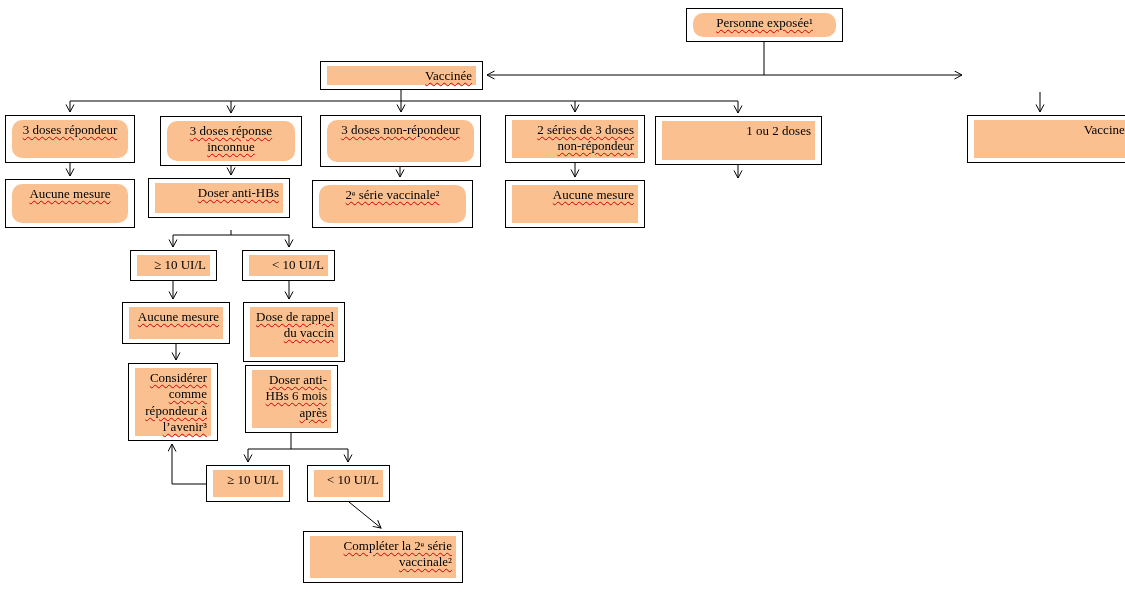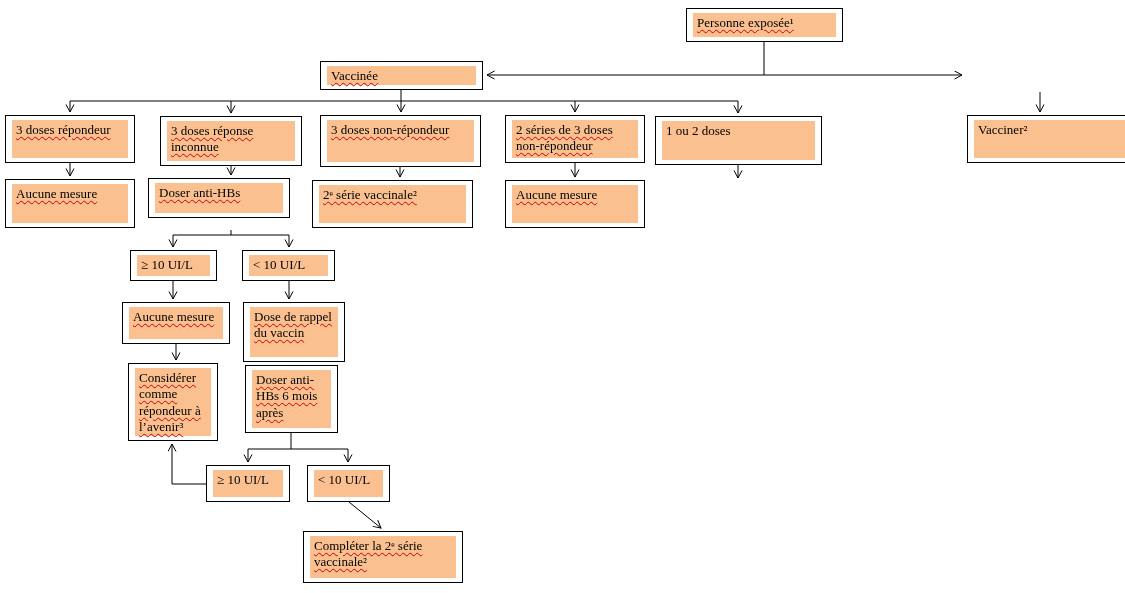--- a/index.html
+++ b/index.html
@@ -19,24 +19,24 @@
     box-sizing:border-box;
     padding:4px 6px;
     display:flex;
   }
   .fill{
     flex:1;
     background:var(--highlight,#FAC090);
     padding:2px 4px;
     font-size:13px;
     line-height:1.25;
-    text-align:left;
+    text-align:right;
     box-sizing:border-box;
   }
-  .node.left .fill{text-align:left;}
+  .node.left .fill{text-align:center;border-radius:10px;}
   .sq .label{
     text-decoration:underline;
     text-decoration-style:wavy;
     text-decoration-color:var(--squiggle,#CC0000);
     text-decoration-thickness:1px;
     text-underline-offset:2px;
   }
 </style>
 </head>
 <body>

